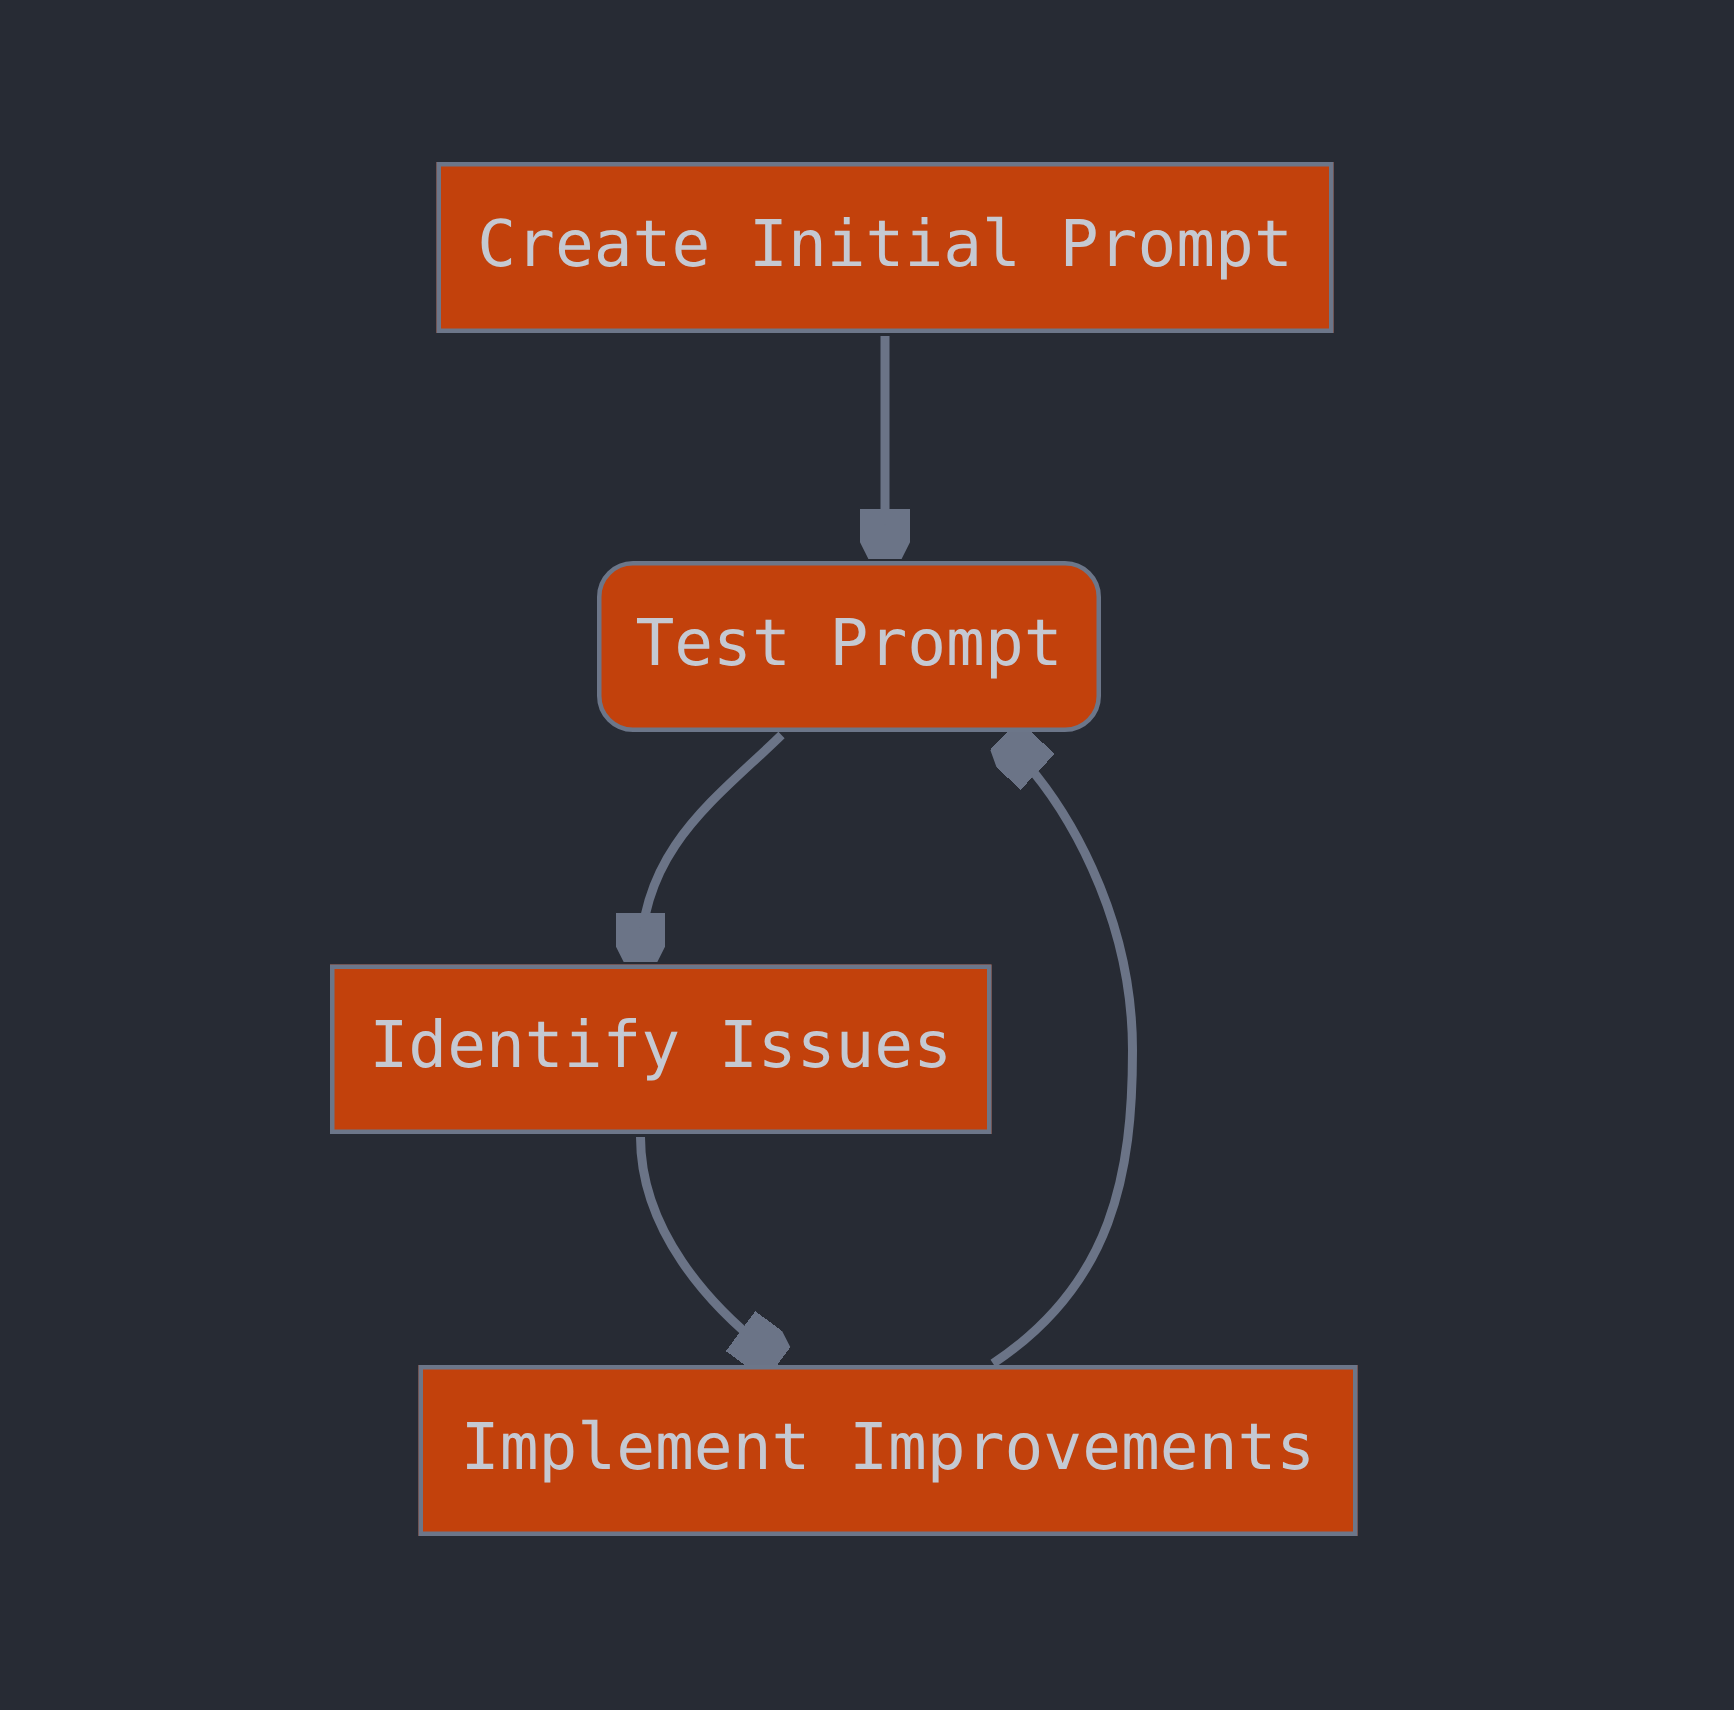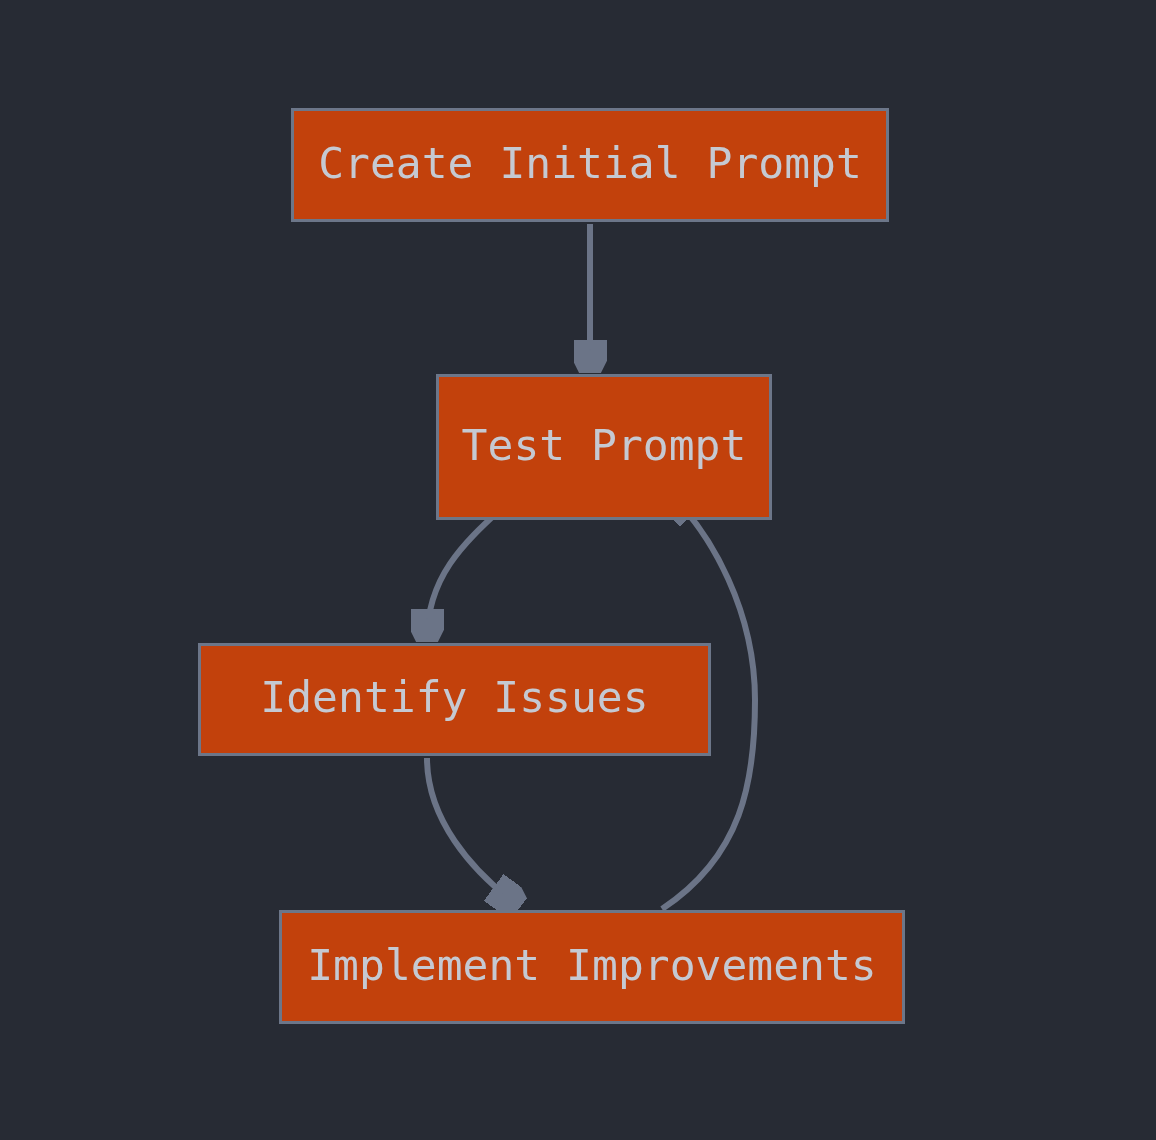--- a/index.html
+++ b/index.html
@@ -41,22 +41,22 @@
   }
   .node .label {
     color: #c5c9d2;
     font-size: 43px;
     letter-spacing: 0;
     white-space: nowrap;
     line-height: 1;
     padding-bottom: 4px;
   }
   .node-create    { left: 291px; top: 108px;  width: 598px; height: 114px; }
-  .node-test      { left: 436px; top: 374px;  width: 336px; height: 146px; }
-  .node-identify  { left: 198px; top: 643px;  width: 513px; height: 113px; justify-content: center; }
+  .node-test      { left: 398px; top: 374px;  width: 336px; height: 114px; border-radius: 24px; }
+  .node-identify  { left: 220px; top: 643px;  width: 441px; height: 113px; justify-content: center; }
   .node-implement { left: 279px; top: 910px;  width: 626px; height: 114px; }
 </style>
 </head>
 <body>
 
 <div class="canvas">
 
   <svg class="edges-svg" width="1156" height="1140" viewBox="0 0 1156 1140" xmlns="http://www.w3.org/2000/svg">
     <defs>
       <marker id="arrowhead" viewBox="0 0 10 10" refX="9.5" refY="5" markerWidth="33" markerHeight="33" markerUnits="userSpaceOnUse" orient="auto">

